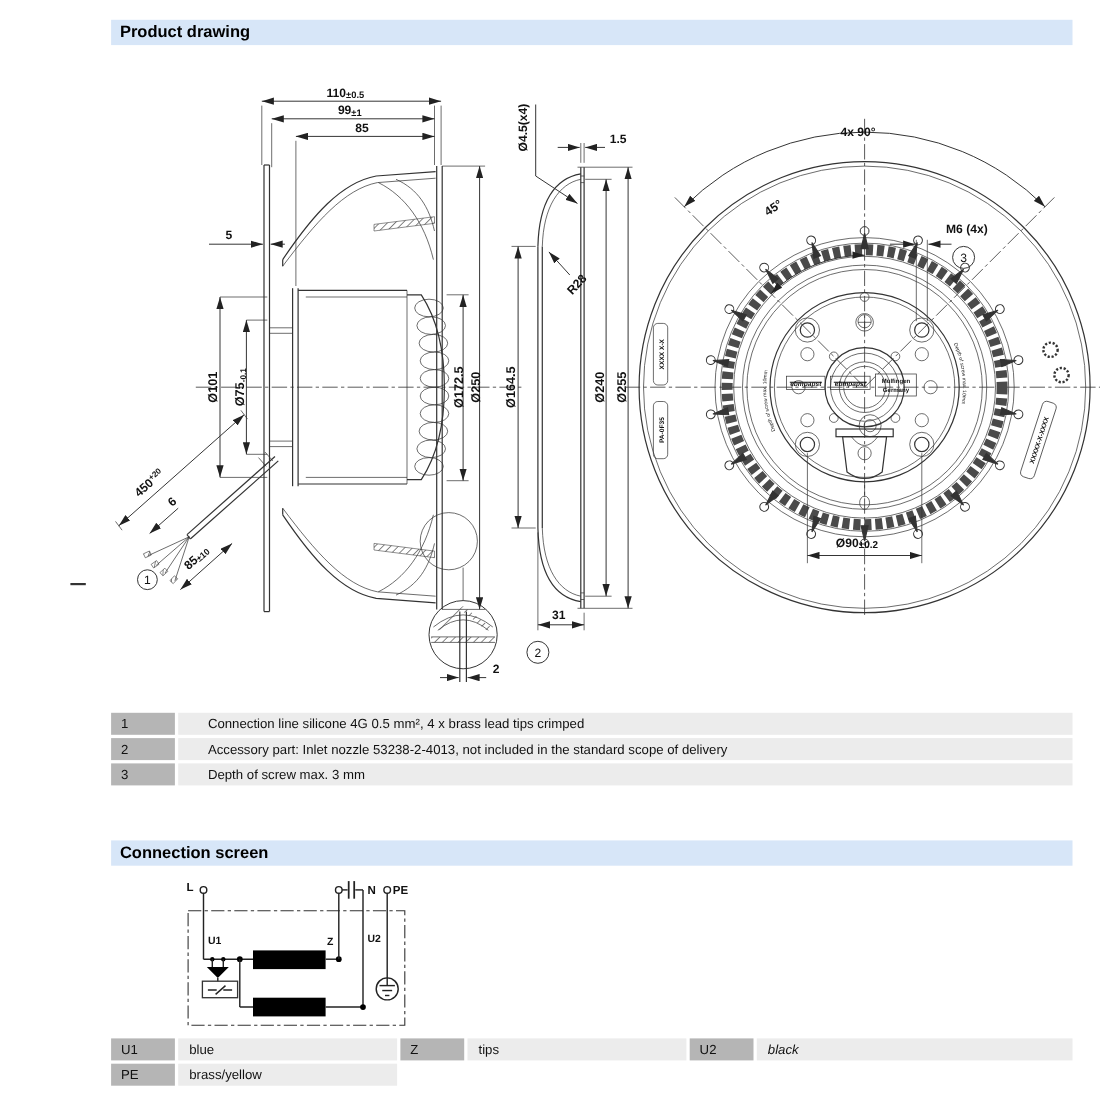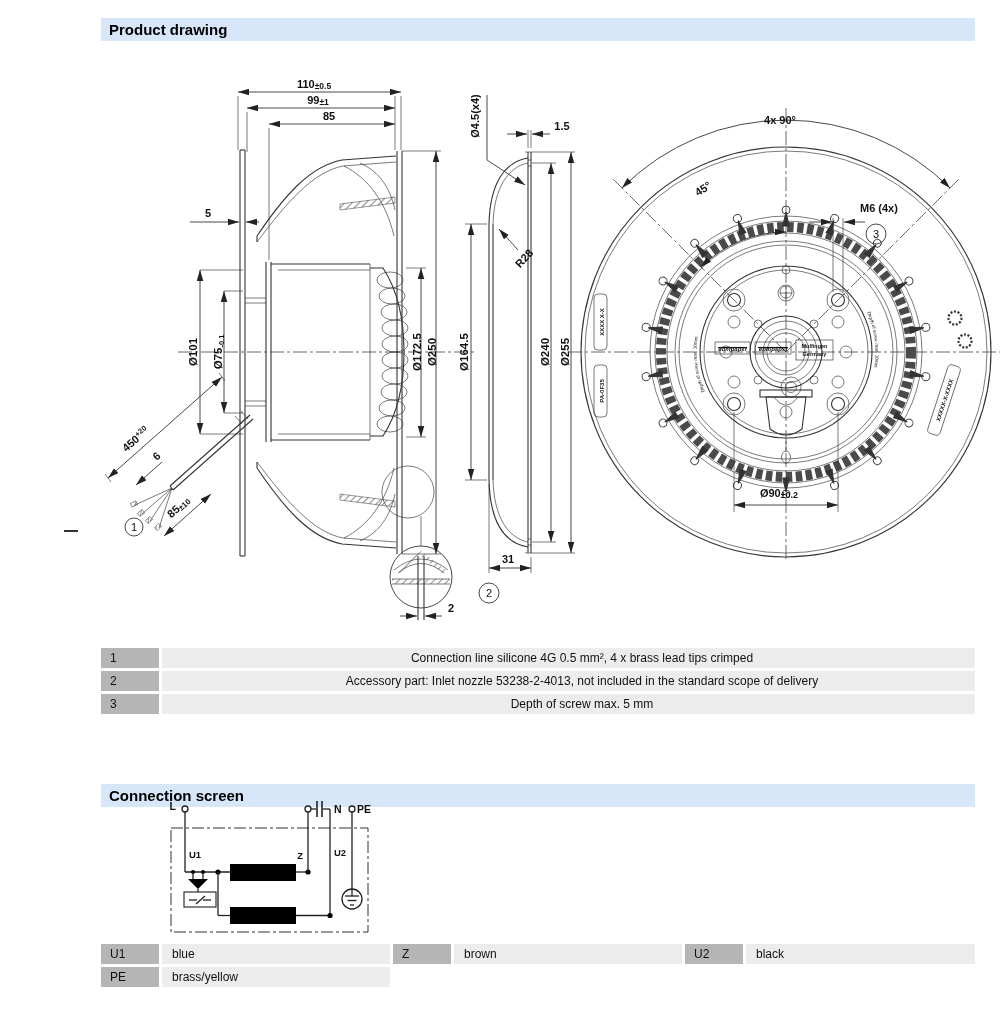--- a/index.html
+++ b/index.html
@@ -2,31 +2,31 @@
 <html><head>
 <meta charset="utf-8">
 <style>
   html,body{margin:0;padding:0;background:#fff;}
   .page{position:relative;width:1000px;height:1013px;background:#fff;
         font-family:"Liberation Sans",sans-serif;overflow:hidden;margin-left:38px;}
   .bar{position:absolute;left:63px;width:874px;height:23px;background:#d7e6f8;
        font-size:15px;font-weight:bold;color:#000;line-height:23px;padding-left:8px;
        box-sizing:border-box;}
   .bar.pd{top:18px}
-  .bar.cs{top:784px}
+  .bar.cs{top:764px}
   .margin-dash{position:absolute;left:26px;top:530px;width:14px;height:2px;background:#333;}
   .notes{position:absolute;left:63px;top:648px;width:874px;font-size:12px;color:#111;}
   .nrow{display:flex;height:20px;margin-bottom:3px;}
   .cell-k{width:58px;background:#b5b5b5;padding:3px 0 0 9px;box-sizing:border-box;}
-  .cell-v{flex:1;margin-left:3px;background:#ececec;padding:3px 0 0 27px;box-sizing:border-box;text-align:center;}
+  .cell-v{flex:1;margin-left:3px;background:#ececec;padding:3px 0 0 27px;box-sizing:border-box;}
   .legend{position:absolute;left:63px;top:944px;width:874px;font-size:12px;color:#111;}
   .lrow{display:flex;height:20px;margin-bottom:3px;}
   .lk{width:58px;background:#b5b5b5;padding:3px 0 0 9px;box-sizing:border-box;}
-  .lv{width:228px;margin-left:3px;background:#ececec;padding:3px 0 0 10px;box-sizing:border-box;}
-  .lv.last{flex:1;}
+  .lv{width:199px;margin-left:3px;background:#ececec;padding:3px 0 0 10px;box-sizing:border-box;}
+  .lv.last{flex:1;font-style:italic;}
   .ml{margin-left:3px;}
   svg.drawing{position:absolute;left:0;top:0;pointer-events:none;}
   svg text{font-family:"Liberation Sans",sans-serif;fill:#111;}
   .dim{font-size:11px;font-weight:bold;}
   .dia{font-size:11.5px;font-weight:bold;}
   .ball{font-size:11px;}
   .tiny{font-size:6px;font-weight:bold;}
   .tiny2{font-size:5.5px;font-weight:bold;}
   .arcnote{font-size:4.6px;}
   .ol{stroke:#333;stroke-width:1.1;fill:none;}
@@ -388,21 +388,21 @@
     <div class="nrow">
       <div class="cell-k">1</div>
       <div class="cell-v">Connection line silicone 4G 0.5 mm², 4 x brass lead tips crimped</div>
     </div>
     <div class="nrow">
       <div class="cell-k">2</div>
       <div class="cell-v">Accessory part: Inlet nozzle 53238-2-4013, not included in the standard scope of delivery</div>
     </div>
     <div class="nrow">
       <div class="cell-k">3</div>
-      <div class="cell-v">Depth of screw max. 5 mm</div>
+      <div class="cell-v">Depth of screw max. 3 mm</div>
     </div>
   </div>
 
   <div class="bar cs">
     <span>Connection screen</span>
   </div>
 
   <svg class="drawing" width="1000" height="1013" viewBox="0 0 1000 1013" style="top:0">
     <g>
       <rect x="133" y="828" width="197" height="104" fill="none" stroke="#333" stroke-width="1" stroke-dasharray="12 3 3 3"></rect>
@@ -459,21 +459,21 @@
         <line class="wire" x1="312" y1="905" x2="316" y2="905"></line>
       </g>
     </g>
   </svg>
 
   <div class="legend">
     <div class="lrow">
       <div class="lk">U1</div>
       <div class="lv">blue</div>
       <div class="lk ml">Z</div>
-      <div class="lv">brown</div>
+      <div class="lv">tips</div>
       <div class="lk ml">U2</div>
       <div class="lv last">black</div>
     </div>
     <div class="lrow">
       <div class="lk">PE</div>
       <div class="lv">brass/yellow</div>
     </div>
   </div>
 
 </div>

